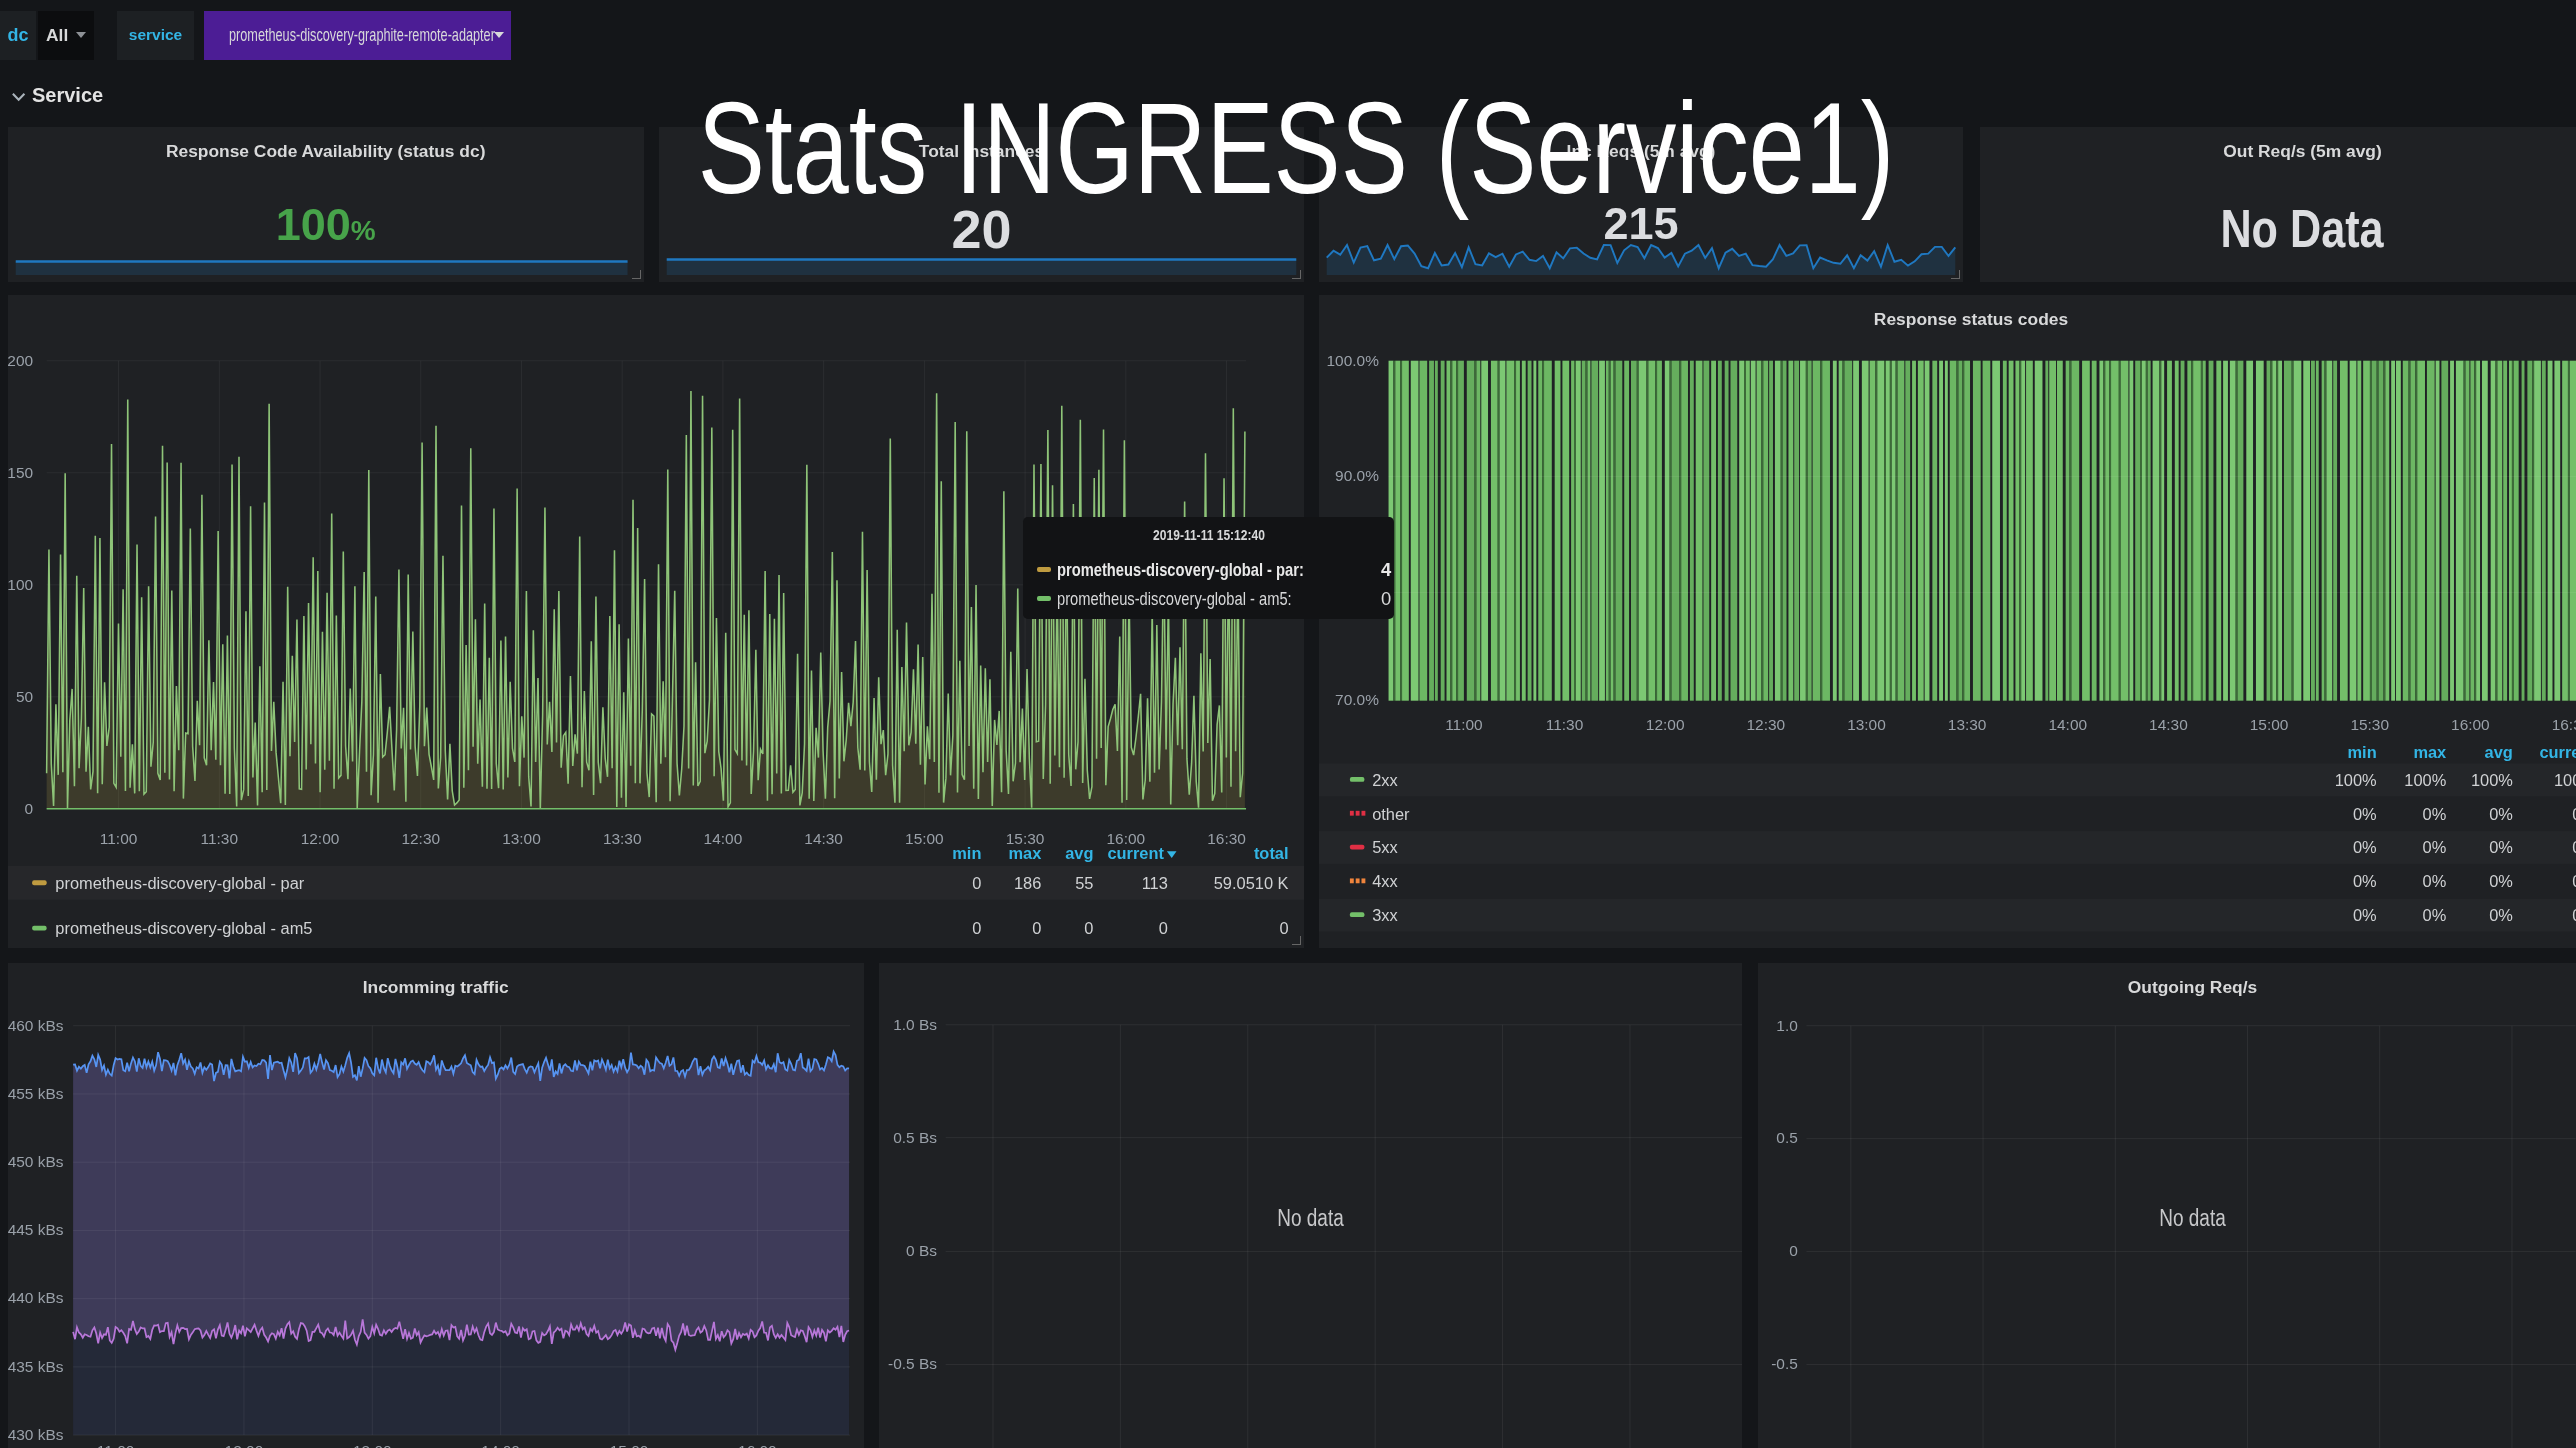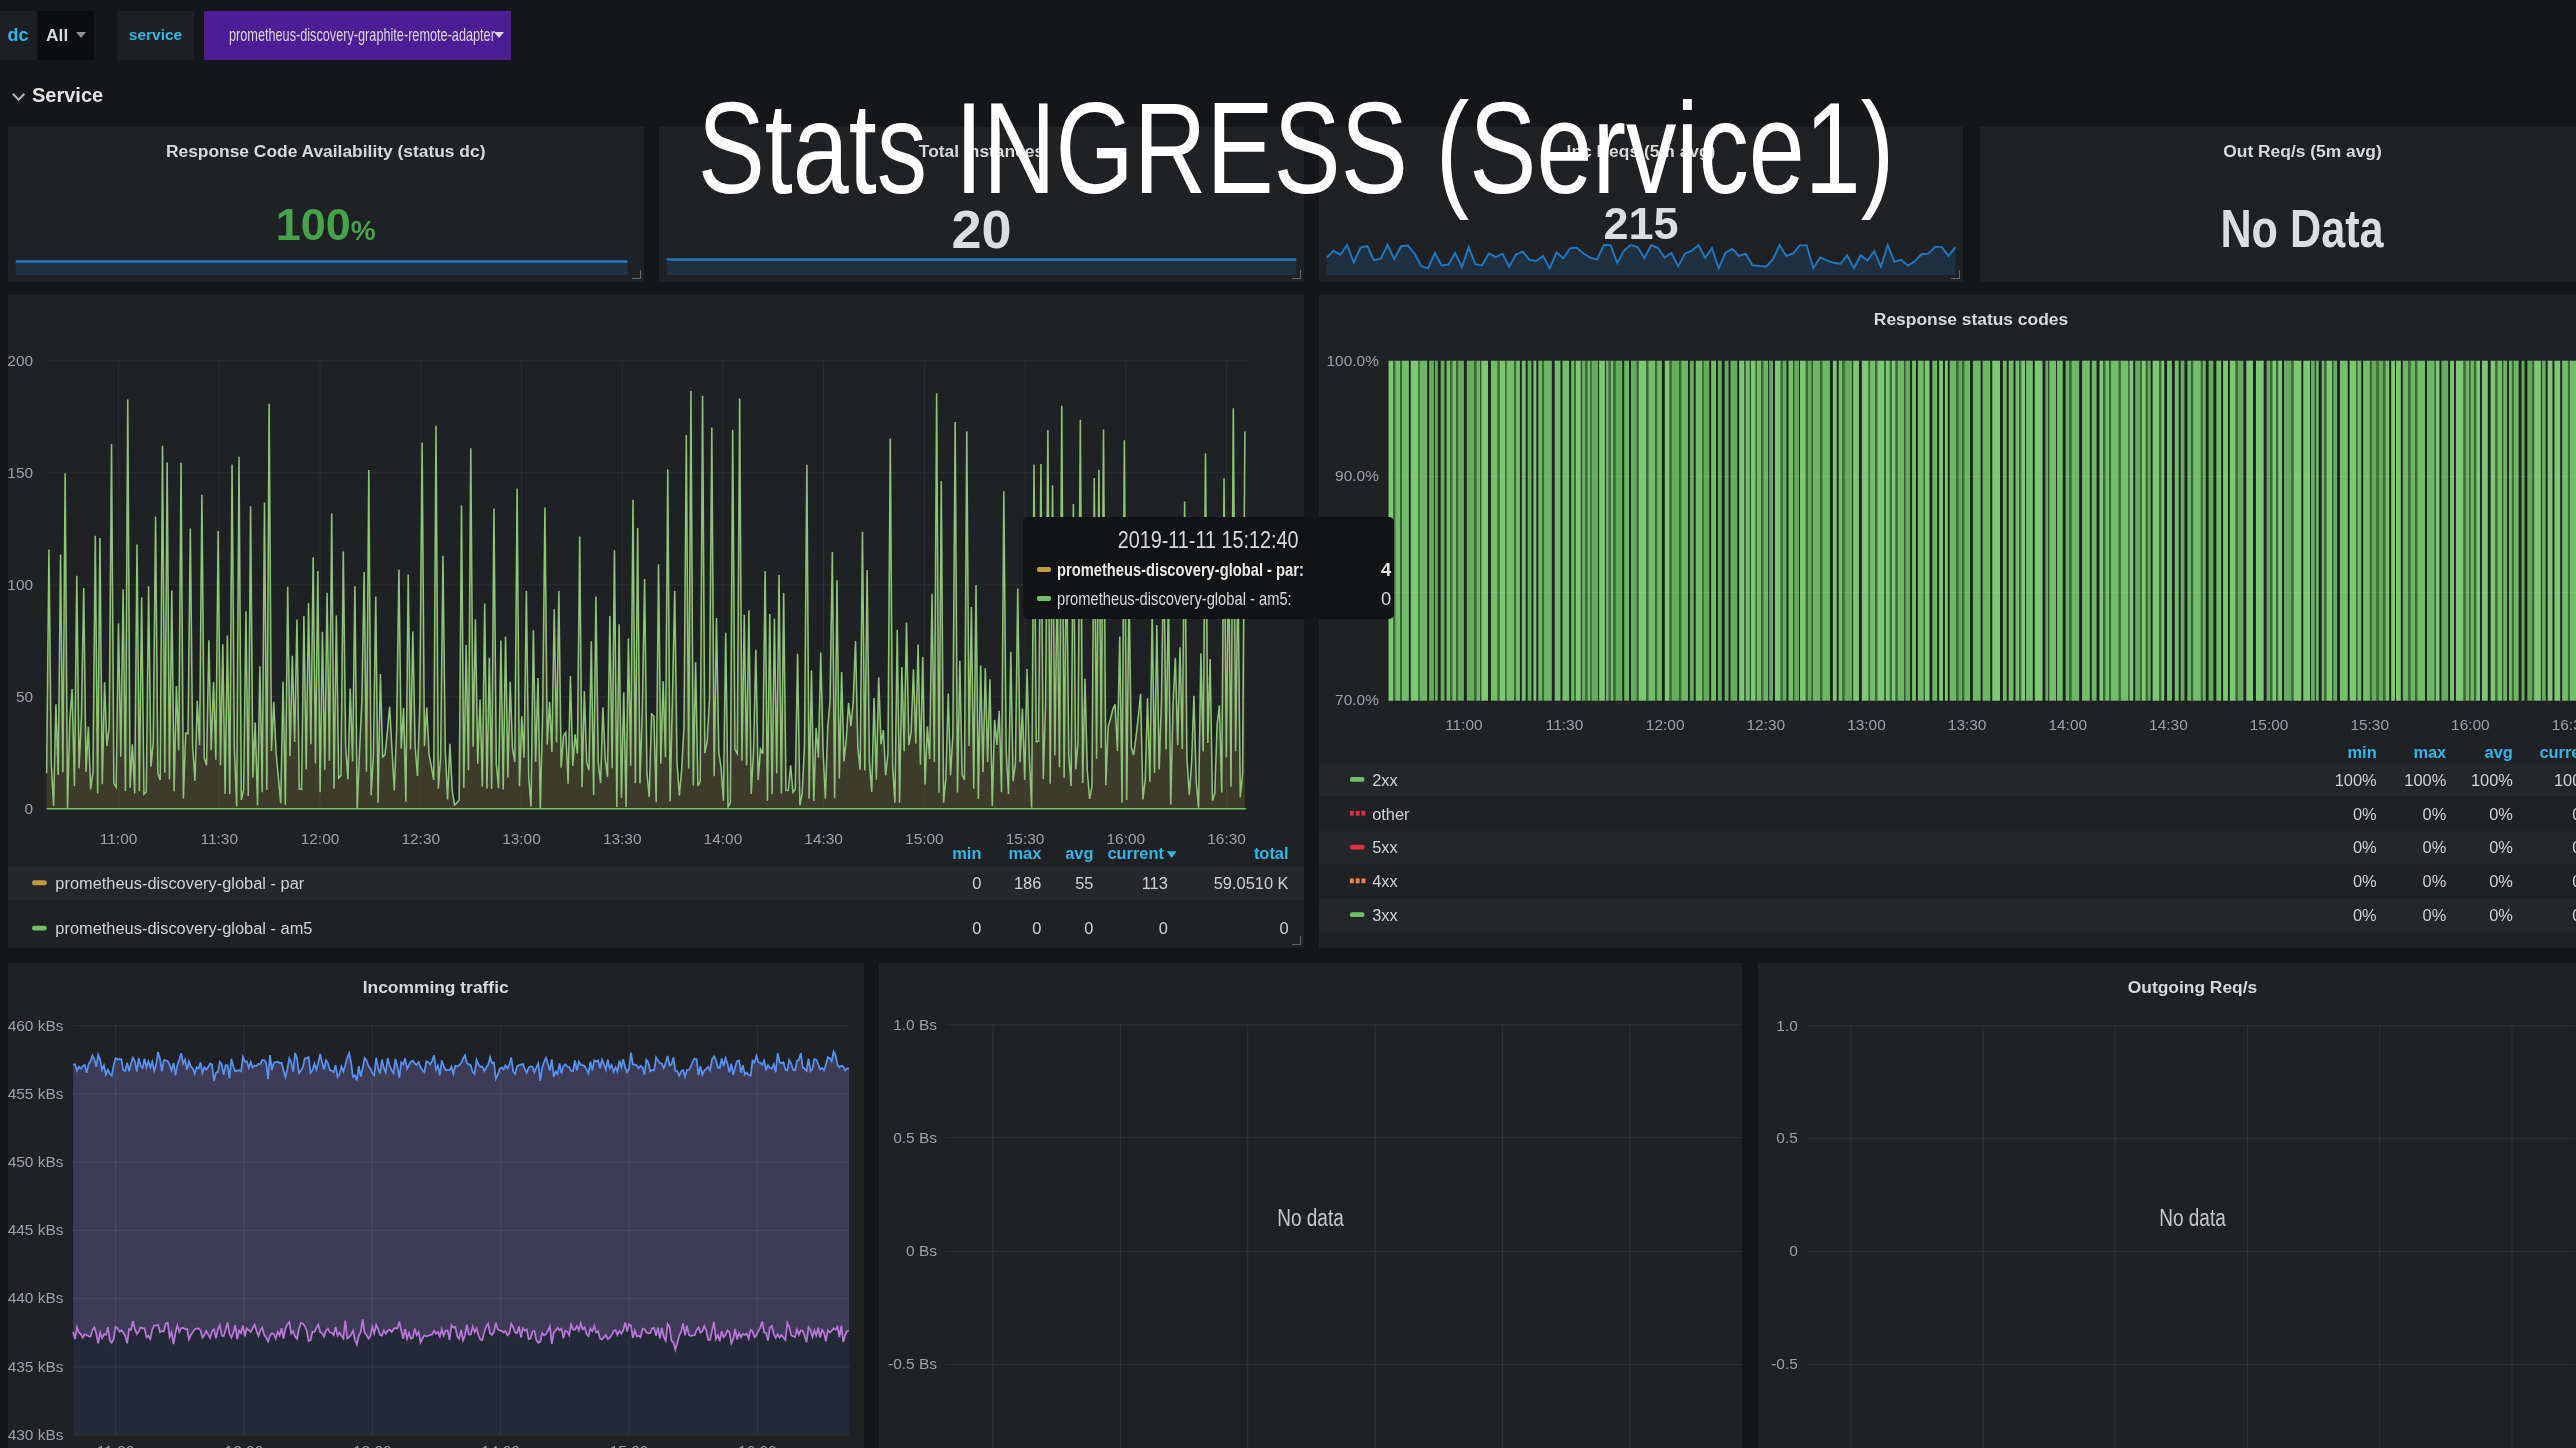--- a/index.html
+++ b/index.html
@@ -509,21 +509,21 @@
   </svg>
 </div>
 
 <div style="position:absolute; left:1296px; top:74px; transform:translateX(-50%); z-index:20;
   color:#ffffff; font-size:129px; white-space:nowrap;">
   <span style="display:inline-block; transform:scaleX(0.78); transform-origin:center;">Stats INGRESS (Service1)</span>
 </div>
 
 <div style="position:absolute; left:1023px; top:517px; width:371px; height:102px; z-index:15;
   background:rgb(18,19,21); border-radius:4.8px;">
-  <div style="text-align:center; margin-top:9.7px; font-size:23px; font-weight:normal; color:#d8d9da;"><span style="display:inline-block; transform:scaleX(0.86);">2019-11-11 15:12:40</span></div>
+  <div style="text-align:center; margin-top:9.7px; font-size:14px; font-weight:bold; color:#d8d9da;"><span style="display:inline-block; transform:scaleX(0.86);">2019-11-11 15:12:40</span></div>
   <div style="position:absolute; left:13.5px; top:50px; width:14.5px; height:4.8px; border-radius:1.9px; background:#bf9b40;"></div>
   <div style="position:absolute; left:34px; top:42px; font-size:18.4px; font-weight:bold; color:#e8e8e8; transform:scaleX(0.8); transform-origin:left;">prometheus-discovery-global - par:</div>
   <div style="position:absolute; right:2.9px; top:42px; font-size:18.4px; font-weight:bold; color:#e8e8e8;">4</div>
   <div style="position:absolute; left:13.5px; top:79px; width:14.5px; height:4.8px; border-radius:1.9px; background:#73bf69;"></div>
   <div style="position:absolute; left:34px; top:71px; font-size:18.4px; color:#d8d9da; transform:scaleX(0.8); transform-origin:left;">prometheus-discovery-global - am5:</div>
   <div style="position:absolute; right:2.9px; top:71px; font-size:18.4px; color:#d8d9da;">0</div>
 </div>
 
 
 </body></html>

